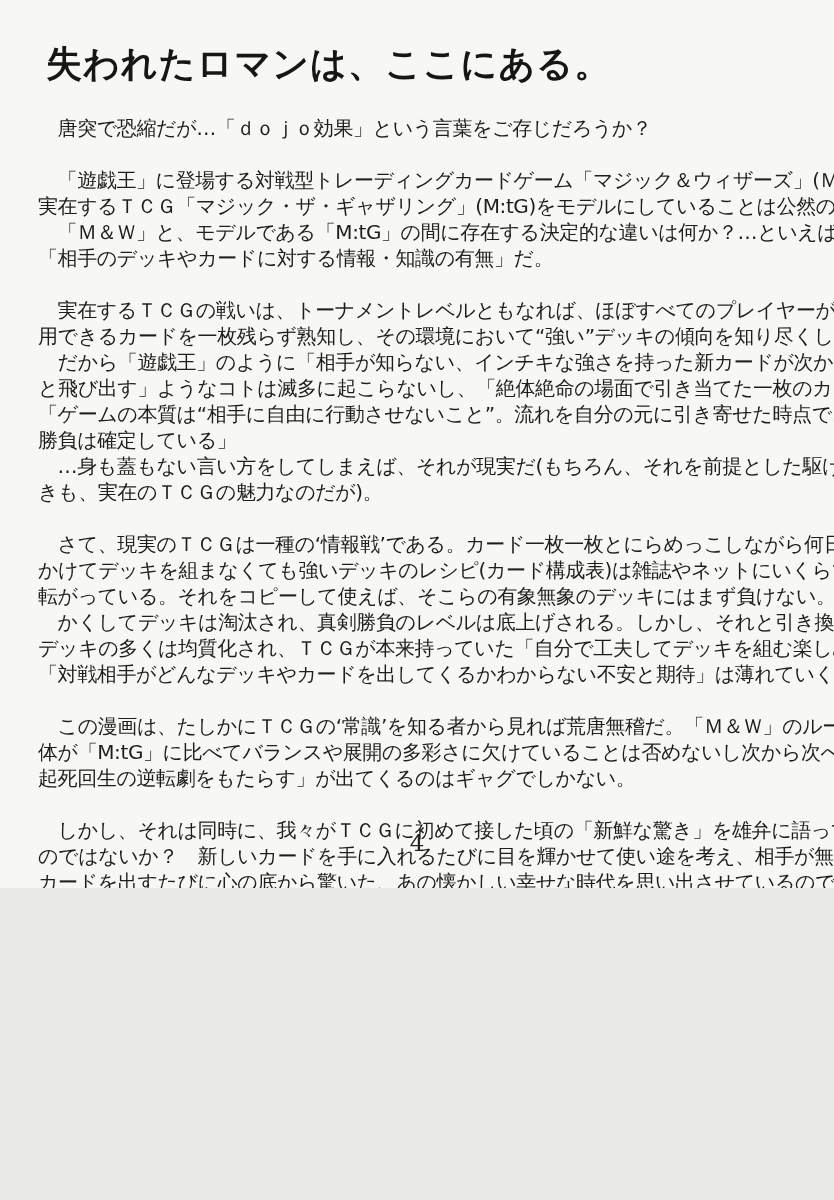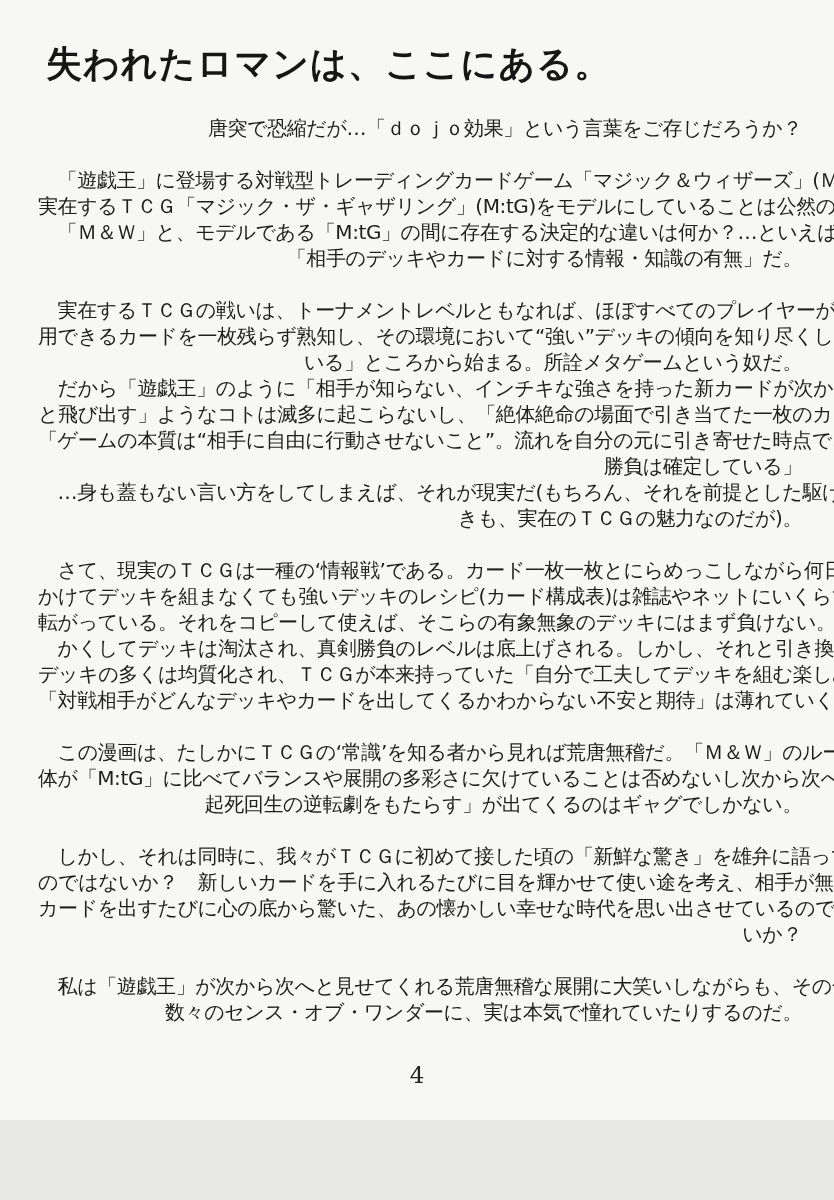--- a/index.html
+++ b/index.html
@@ -4,21 +4,21 @@
 <style>
   html, body {
     margin: 0;
     padding: 0;
     background: #e8e8e6;
     font-family: "DejaVu Sans", sans-serif;
   }
   .page {
     position: relative;
     width: 834px;
-    height: 1120px;
+    height: 888px;
     margin: 0 auto;
     background: #f7f7f4;
     color: #1c1c1c;
     overflow: hidden;
     box-sizing: border-box;
     padding: 40px 32px 0 38px;
   }
   .title {
     font-size: 36px;
     font-weight: bold;
@@ -32,21 +32,20 @@
   }
   .block {
     margin: 0 0 26px 0;
   }
   .line {
     font-size: 20px;
     line-height: 26px;
     letter-spacing: -0.4px;
     white-space: pre;
     color: #1e1e1e;
-    text-align: right;
   }
   .pagenum {
     position: absolute;
     left: 0;
     right: 0;
     bottom: 32px;
     text-align: center;
     font-family: "DejaVu Serif", serif;
     font-size: 23px;
     color: #222;
@@ -63,21 +62,20 @@
       </div>
       <div class="block">
         <div class="line">　「遊戯王」に登場する対戦型トレーディングカードゲーム「マジック＆ウィザーズ」(Ｍ＆Ｗ)が</div>
         <div class="line">実在するＴＣＧ「マジック・ザ・ギャザリング」(M:tG)をモデルにしていることは公然の事実だ。</div>
         <div class="line">　「Ｍ＆Ｗ」と、モデルである「M:tG」の間に存在する決定的な違いは何か？…といえばそれは</div>
         <div class="line">「相手のデッキやカードに対する情報・知識の有無」だ。</div>
       </div>
       <div class="block">
         <div class="line">　実在するＴＣＧの戦いは、トーナメントレベルともなれば、ほぼすべてのプレイヤーが「使</div>
         <div class="line">用できるカードを一枚残らず熟知し、その環境において“強い”デッキの傾向を知り尽くして</div>
-        <div class="line">いる」ところから始まる。所詮メタゲームという奴だ。</div>
         <div class="line">　だから「遊戯王」のように「相手が知らない、インチキな強さを持った新カードが次から次へ</div>
         <div class="line">と飛び出す」ようなコトは滅多に起こらないし、「絶体絶命の場面で引き当てた一枚のカードが</div>
         <div class="line">「ゲームの本質は“相手に自由に行動させないこと”。流れを自分の元に引き寄せた時点で、</div>
         <div class="line">勝負は確定している」</div>
         <div class="line">　…身も蓋もない言い方をしてしまえば、それが現実だ(もちろん、それを前提とした駆け引</div>
         <div class="line">きも、実在のＴＣＧの魅力なのだが)。</div>
       </div>
       <div class="block">
         <div class="line">　さて、現実のＴＣＧは一種の‘情報戦’である。カード一枚一枚とにらめっこしながら何日も</div>
         <div class="line">かけてデッキを組まなくても強いデッキのレシピ(カード構成表)は雑誌やネットにいくらでも</div>

